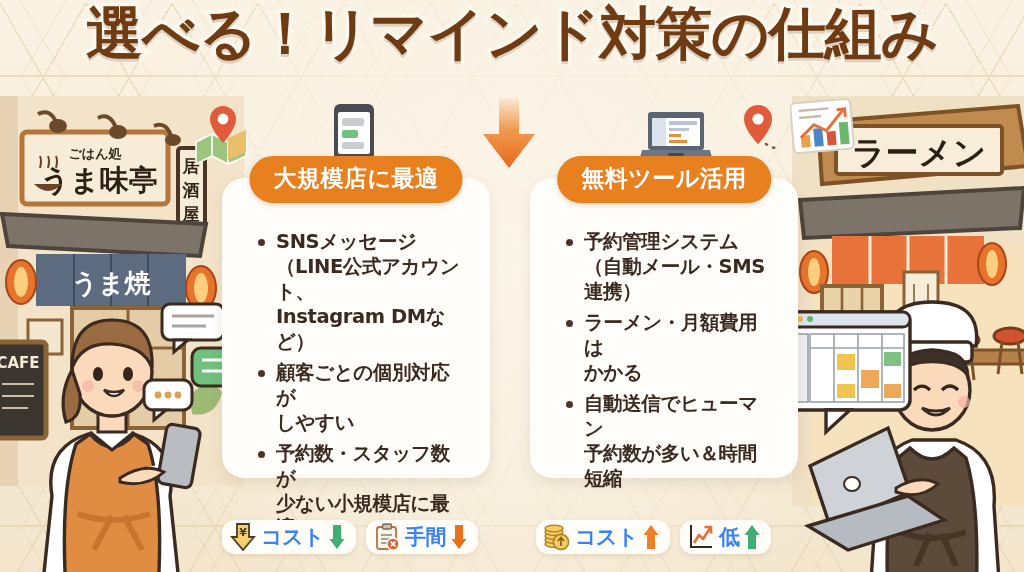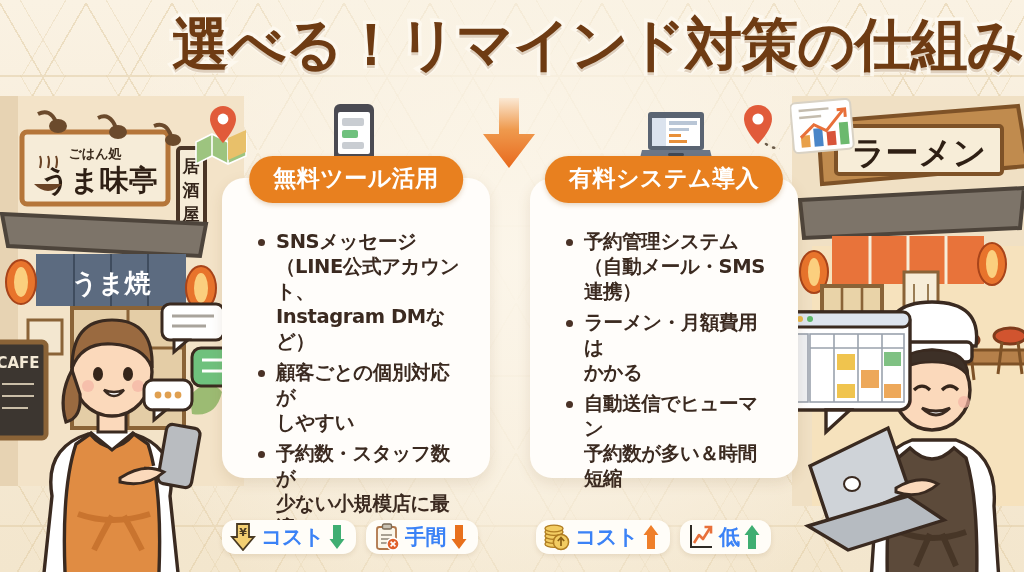--- a/index.html
+++ b/index.html
@@ -46,23 +46,23 @@
   
   .bg-wash {
     position: absolute;
     left: 150px; top: 0; width: 730px; height: 572px;
     background: radial-gradient(ellipse 60% 70% at 50% 45%, rgba(252,246,234,.95) 0%, rgba(250,243,229,.75) 55%, rgba(250,243,229,0) 100%);
   }
 
   
   .title-wrap {
     position: absolute;
-    top: 12px;
+    top: 1px;
     left: 0; right: 0;
-    text-align: right;
+    text-align: center;
     z-index: 30;
   }
   .title {
     display: inline-block;
     font-size: 57px;
     line-height: 1.15;
     font-weight: 700;
     letter-spacing: -1px;
     color: #6e3b13;
     -webkit-text-stroke: 7px #fdf8ee;
@@ -499,34 +499,34 @@
       <linearGradient id="agrad" x1="0" y1="0" x2="0" y2="1">
         <stop offset="0%" stop-color="#fbe9d4"></stop>
         <stop offset="45%" stop-color="#ef9a4e"></stop>
         <stop offset="100%" stop-color="#e8691c"></stop>
       </linearGradient>
     </defs>
     <path d="M22 0 l20 0 l0 36 l16 0 l-26 34 l-26 -34 l16 0 z" fill="url(#agrad)"></path>
   </svg>
 
   <div class="card left">
-    <div class="pill">無料ツール活用</div>
+    <div class="pill">大規模店に最適</div>
     <ul class="bullets">
       <li style="white-space:pre-line">SNSメッセージ
 （LINE公式アカウント、
 Instagram DMなど）</li>
       <li style="white-space:pre-line">顧客ごとの個別対応が
 しやすい</li>
       <li style="white-space:pre-line">予約数・スタッフ数が
 少ない小規模店に最適</li>
     </ul>
   </div>
 
   <div class="card right">
-    <div class="pill">有料システム導入</div>
+    <div class="pill">無料ツール活用</div>
     <ul class="bullets">
       <li style="white-space:pre-line">予約管理システム
 （自動メール・SMS連携）</li>
       <li style="white-space:pre-line">ラーメン・月額費用は
 かかる</li>
       <li style="white-space:pre-line">自動送信でヒューマン
 予約数が多い＆時間短縮</li>
     </ul>
   </div>
 

